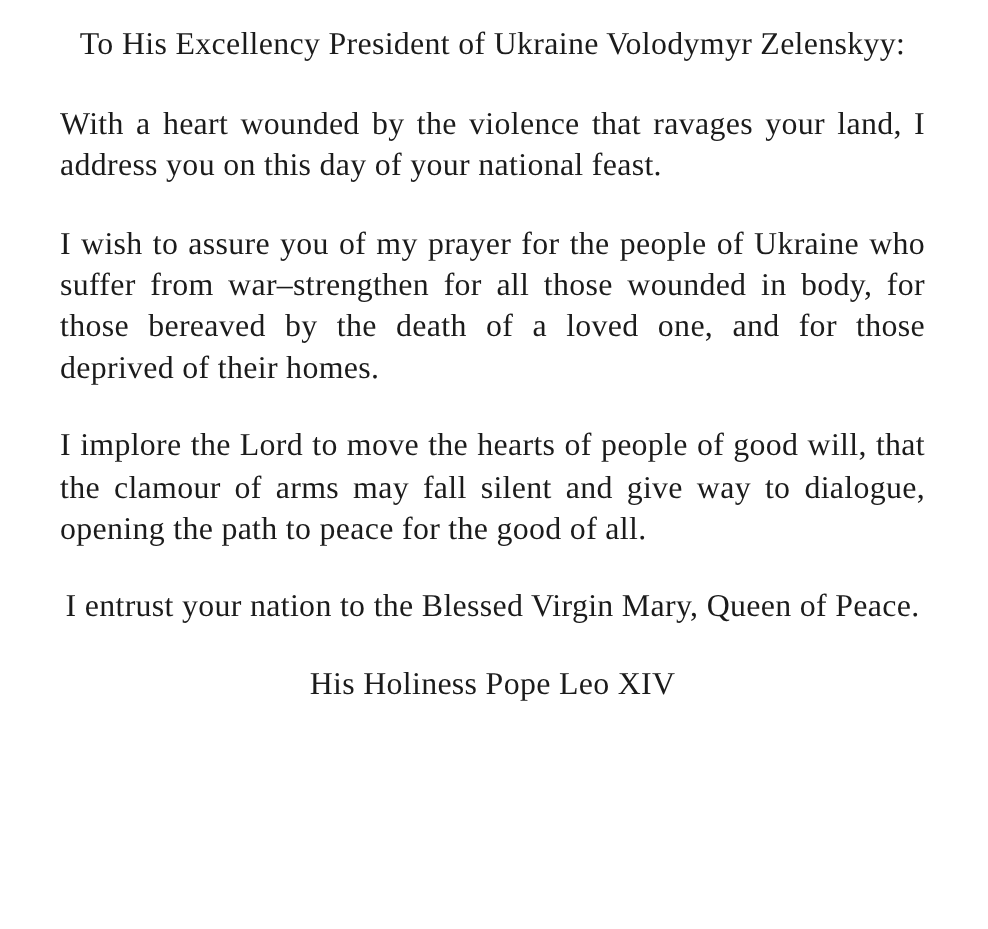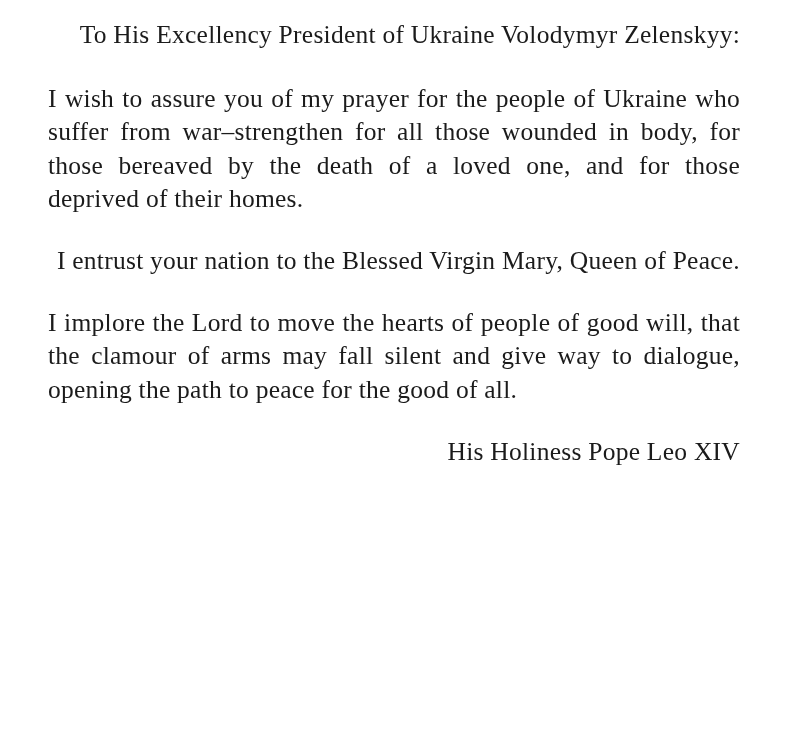--- a/index.html
+++ b/index.html
@@ -45,43 +45,44 @@
     margin-bottom: 0;
   }
 
   
   .para.justified {
     text-align: justify;
     text-align-last: left;
   }
 
   .para.flush {
-    text-align: right;
+    text-align: center;
   }
 
   .salutation {
     margin-bottom: 31px;
   }
 
   .signature {
     margin-top: 14px;
   }
 </style>
 </head>
 <body>
 
 <div class="page">
   <div class="letter-body">
 
     <p class="para flush salutation">To His Excellency President of Ukraine Volodymyr Zelenskyy:</p>
 
+    <p class="para justified">With a heart wounded by the violence that ravages your land, I address you on this day of your national feast.</p>
 
     <p class="para justified">I wish to assure you of my prayer for the people of Ukraine who suffer from war–strengthen for all those wounded in body, for those bereaved by the death of a loved one, and for those deprived of their homes.</p>
 
 
+    <p class="para justified">I implore the Lord to move the hearts of people of good will, that the clamour of arms may fall silent and give way to dialogue, opening the path to peace for the good of all.</p>
+
     <p class="para flush">I entrust your nation to the Blessed Virgin Mary, Queen of Peace.</p>
-
-    <p class="para justified">I implore the Lord to move the hearts of people of good will, that the clamour of arms may fall silent and give way to dialogue, opening the path to peace for the good of all.</p>
 
     <p class="para flush signature">His Holiness Pope Leo XIV</p>
 
   </div>
 </div>
 
 </body></html>

